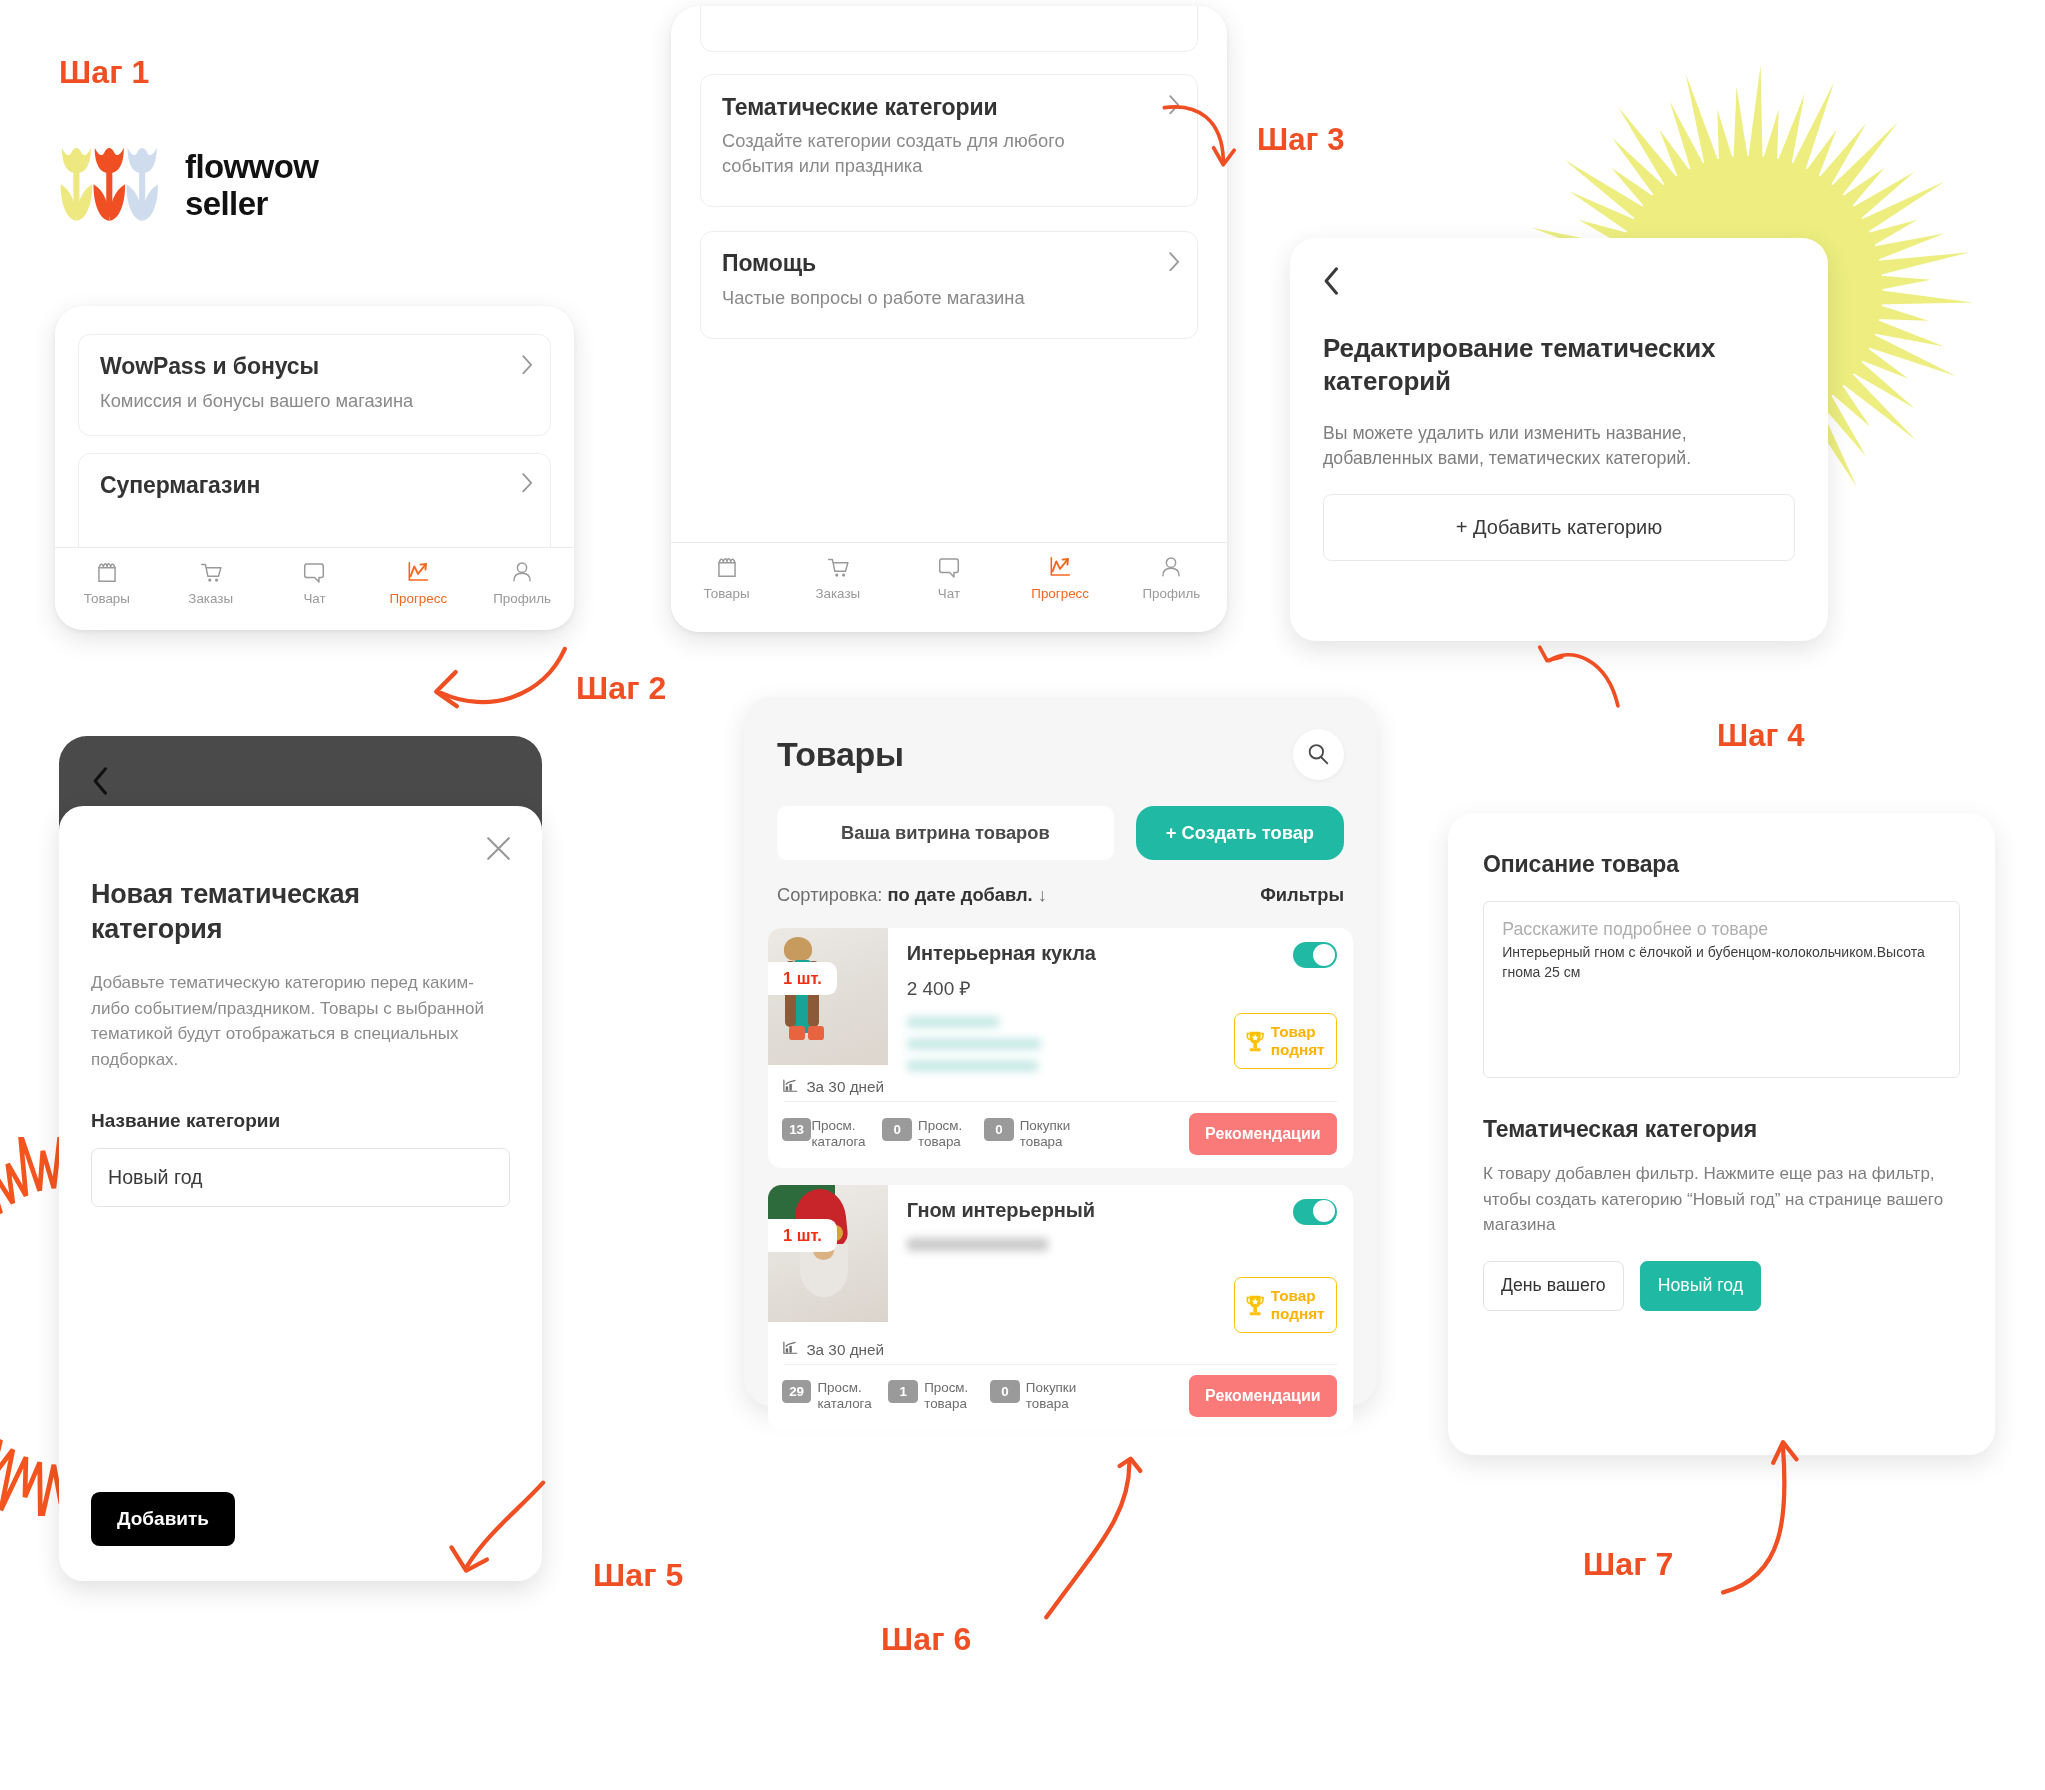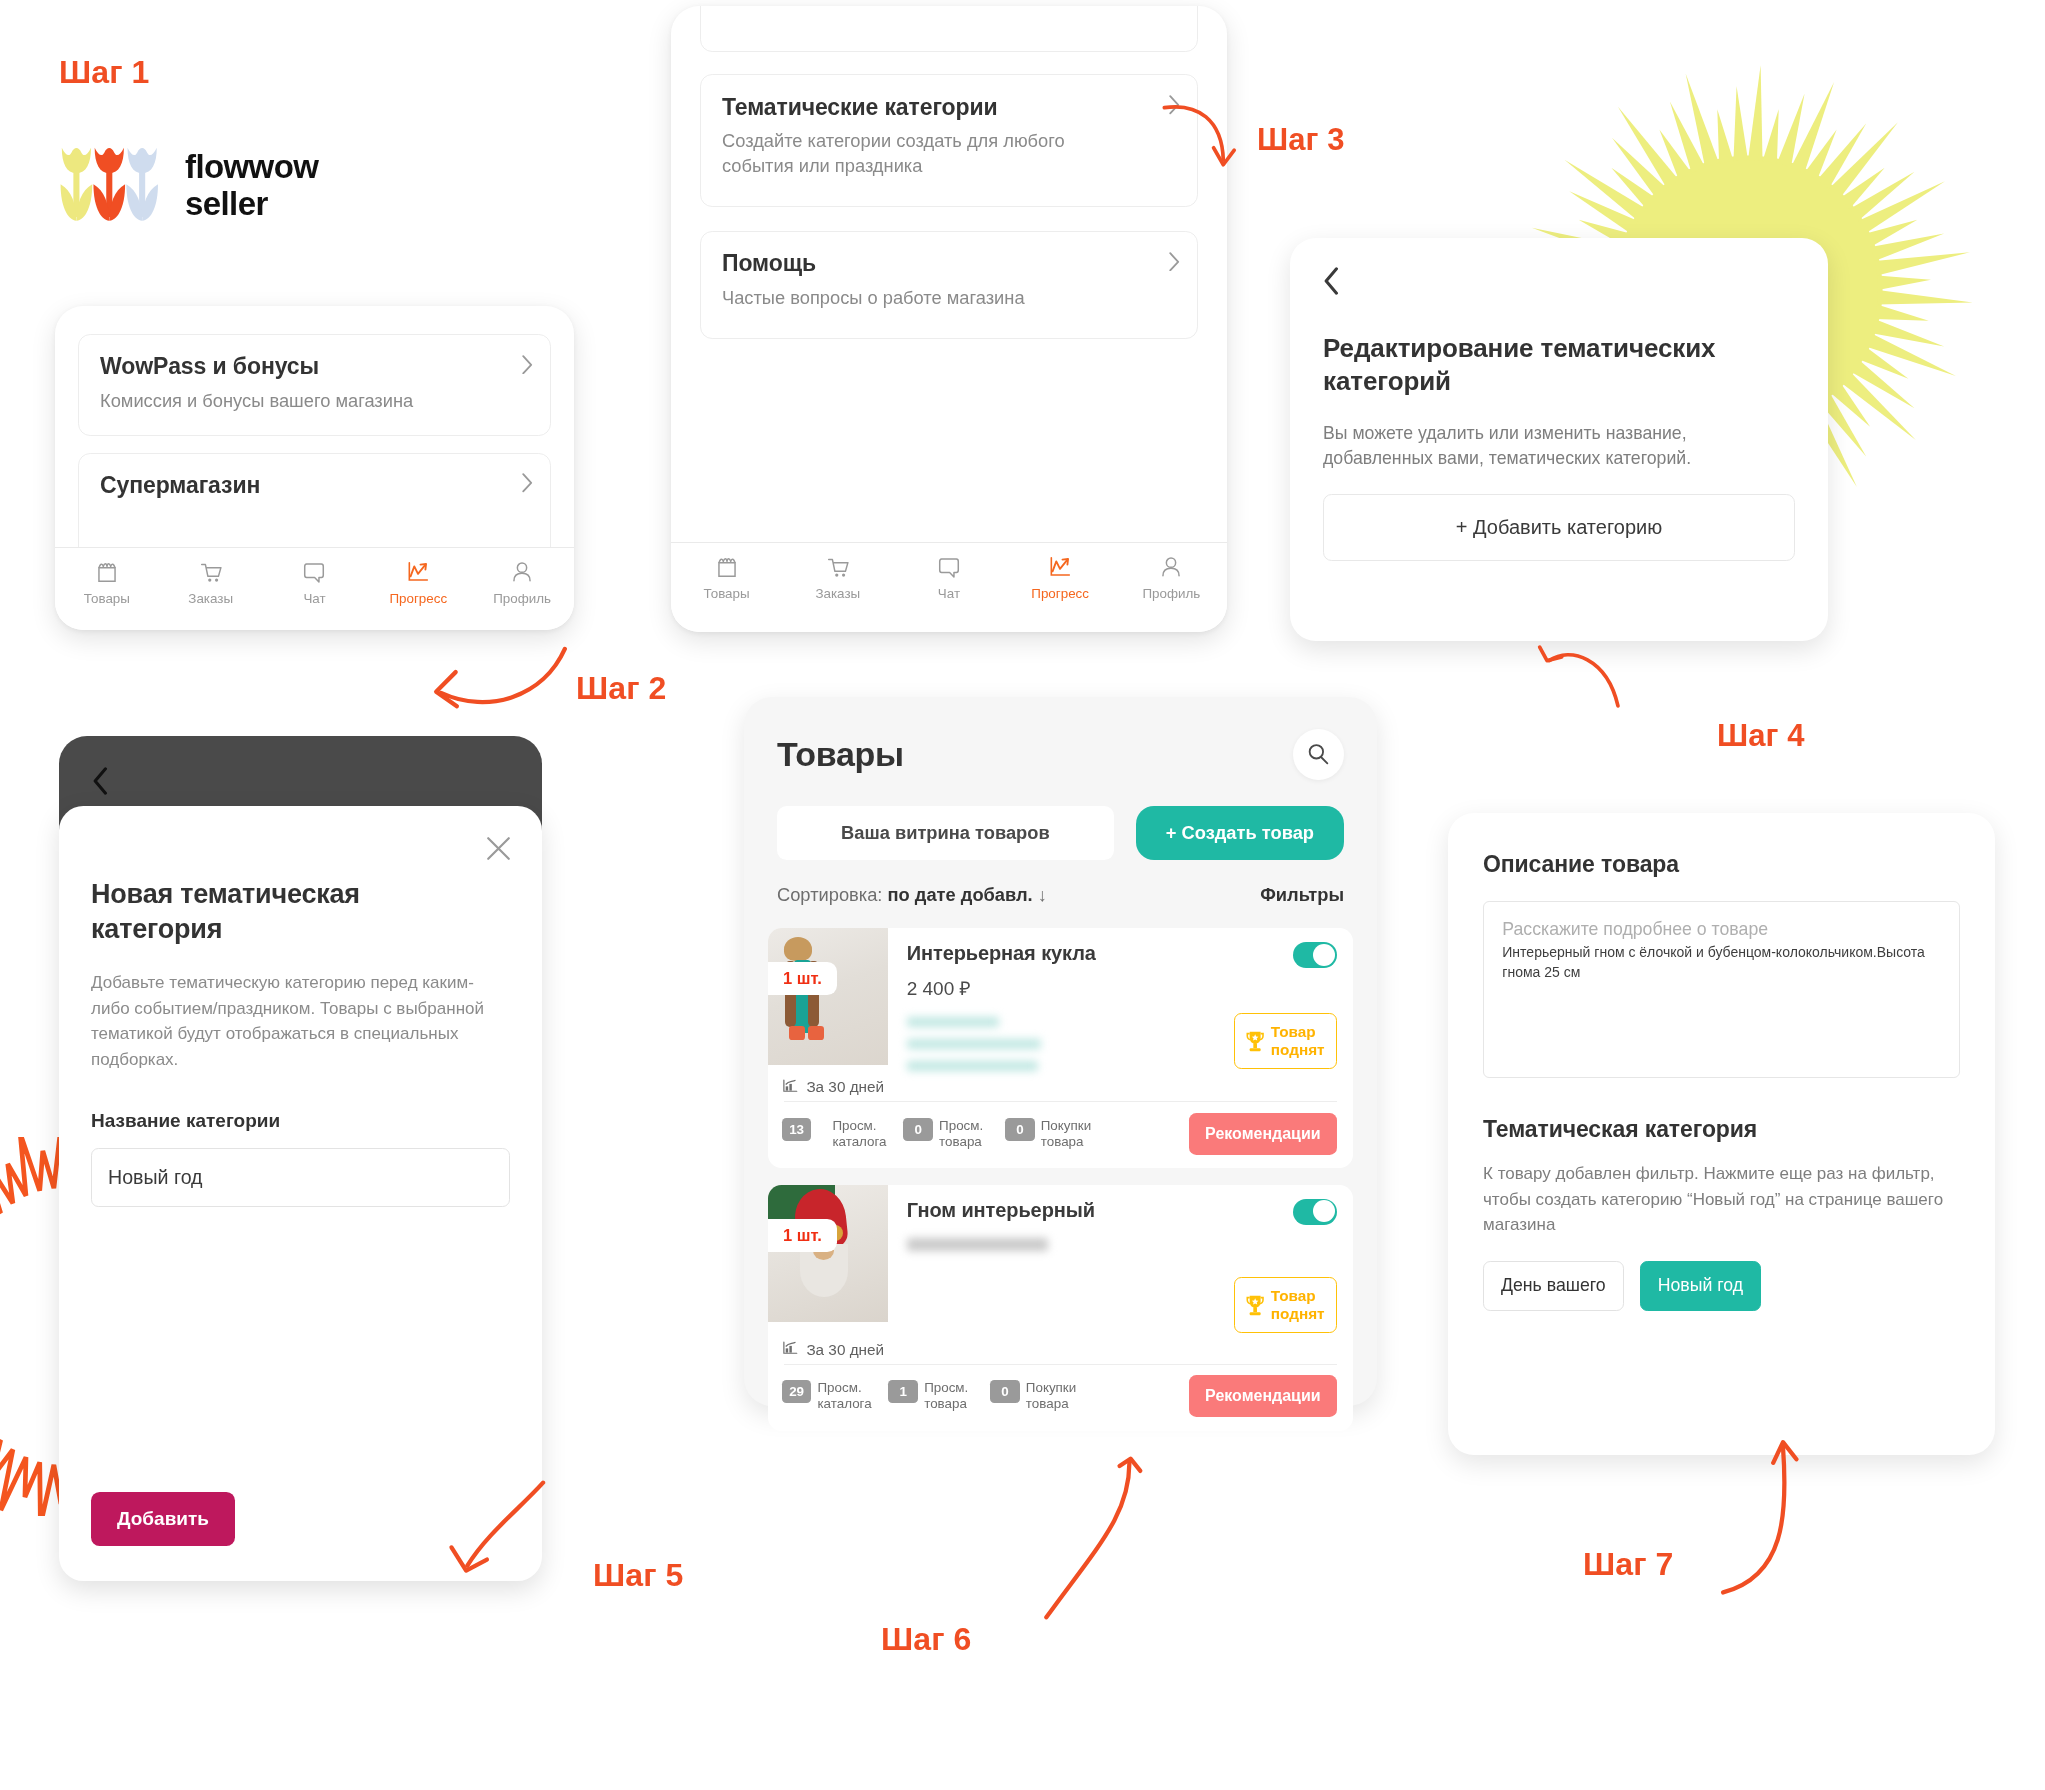--- a/index.html
+++ b/index.html
@@ -63,21 +63,21 @@
   }
 
   .modal-h1{font-size:27px;font-weight:bold;color:#333;line-height:1.28;letter-spacing:-0.2px;}
   .modal-p{font-size:17px;color:#8B8B8B;line-height:1.5;}
   .modal-lbl{font-size:19px;font-weight:bold;color:#333;}
   .textinput{
     border:0.6px solid #E3E3E3;border-radius:7.3px;background:#fff;
     font-size:19.6px;color:#3A3A3A;padding:17px 16px;
   }
   .btn-teal{
-    background:#be185d;color:#fff;border:none;border-radius:8.6px;
+    background:#000000;color:#fff;border:none;border-radius:8.6px;
     font-size:19px;font-weight:bold;padding:16px 26px;cursor:pointer;
     font-family:inherit;
   }
 
   
   #phone-products{
     left:744px;top:697px;width:633px;height:709px;
     background:#F6F6F6;border-radius:28px;
     box-shadow:0 8.6px 26px rgba(0,0,0,0.10);
   }
@@ -558,21 +558,21 @@
             <rect x="12" y="8" width="4" height="11" fill="#6E6E6E"></rect>
             <path d="M6 9 C11 3 16 5 22 2" fill="none" stroke="#6E6E6E" stroke-width="2"></path>
           </svg>
       </span>
       <span class="per30">За 30 дней</span>
     </div>
     <div style="height:0.6px;background:#EDEDED;margin:4.9px 16px 0 16px;"></div>
 
     <div style="display:flex;align-items:center;justify-content:space-between;padding:11px 16px 13.4px 13.4px;">
       <div style="display:flex;gap:16px;align-items:flex-start;">
-        <div style="display:flex;gap:21px;align-items:flex-start;">
+        <div style="display:flex;gap:0;align-items:flex-start;">
           <div class="statnum">13</div>
           <div class="statlbl" style="width:55px;">Просм. каталога</div>
         </div>
         <div style="display:flex;gap:6.1px;align-items:flex-start;">
           <div class="statnum">0</div>
           <div class="statlbl" style="width:50px;">Просм. товара</div>
         </div>
         <div style="display:flex;gap:6.1px;align-items:flex-start;">
           <div class="statnum">0</div>
           <div class="statlbl" style="width:56px;">Покупки товара</div>

